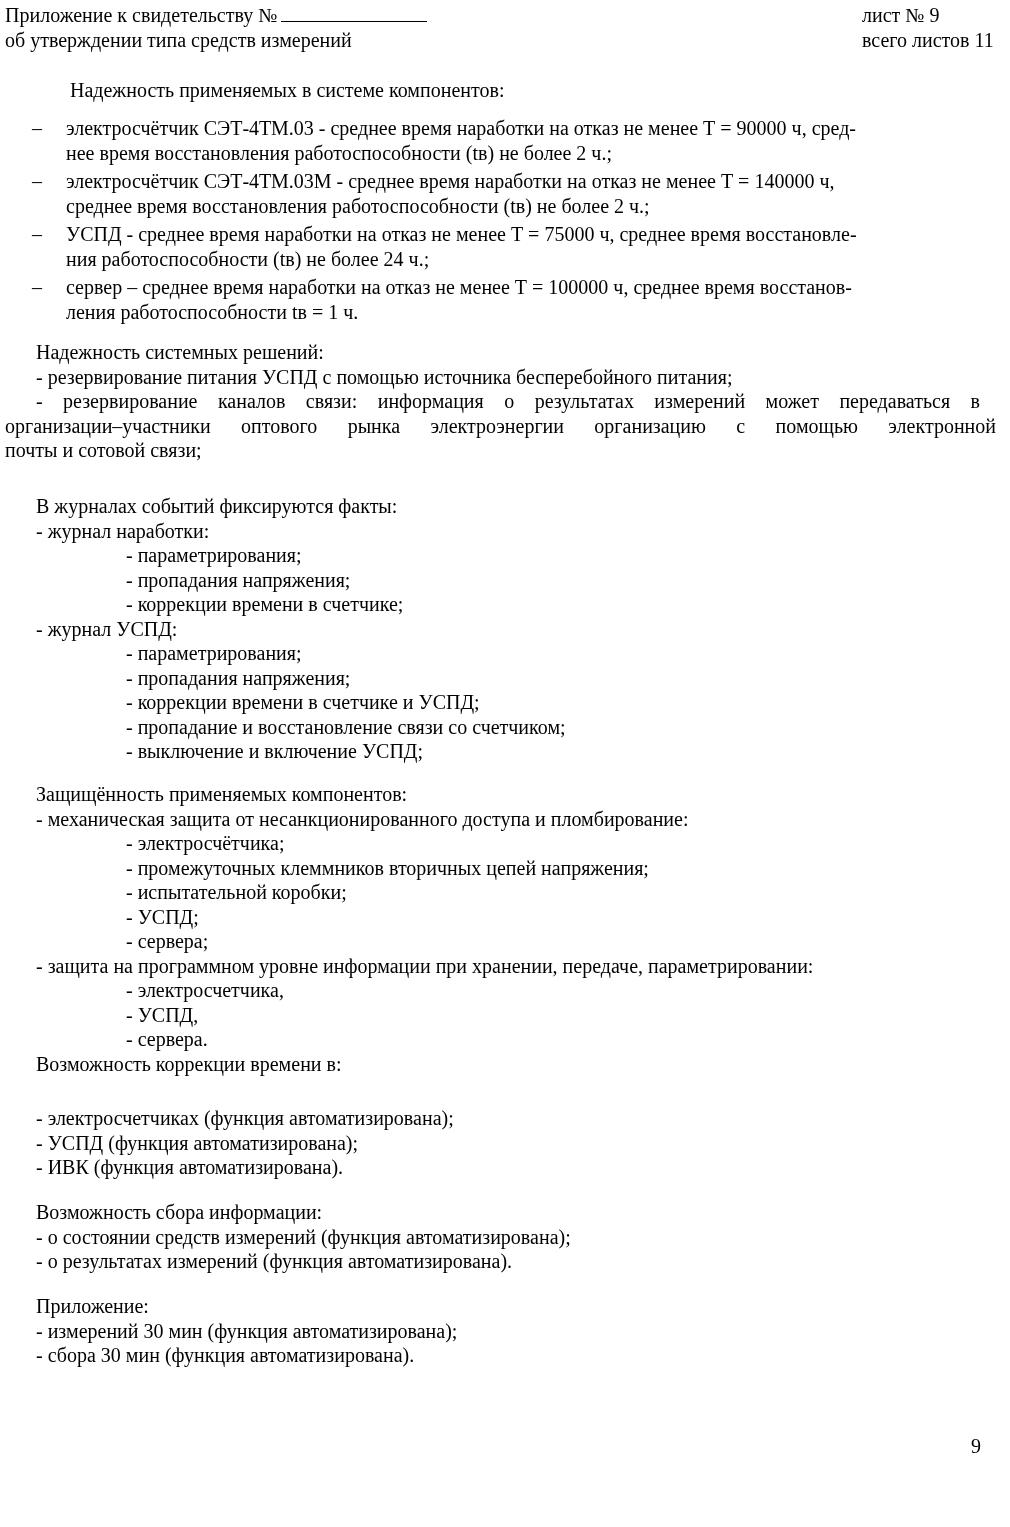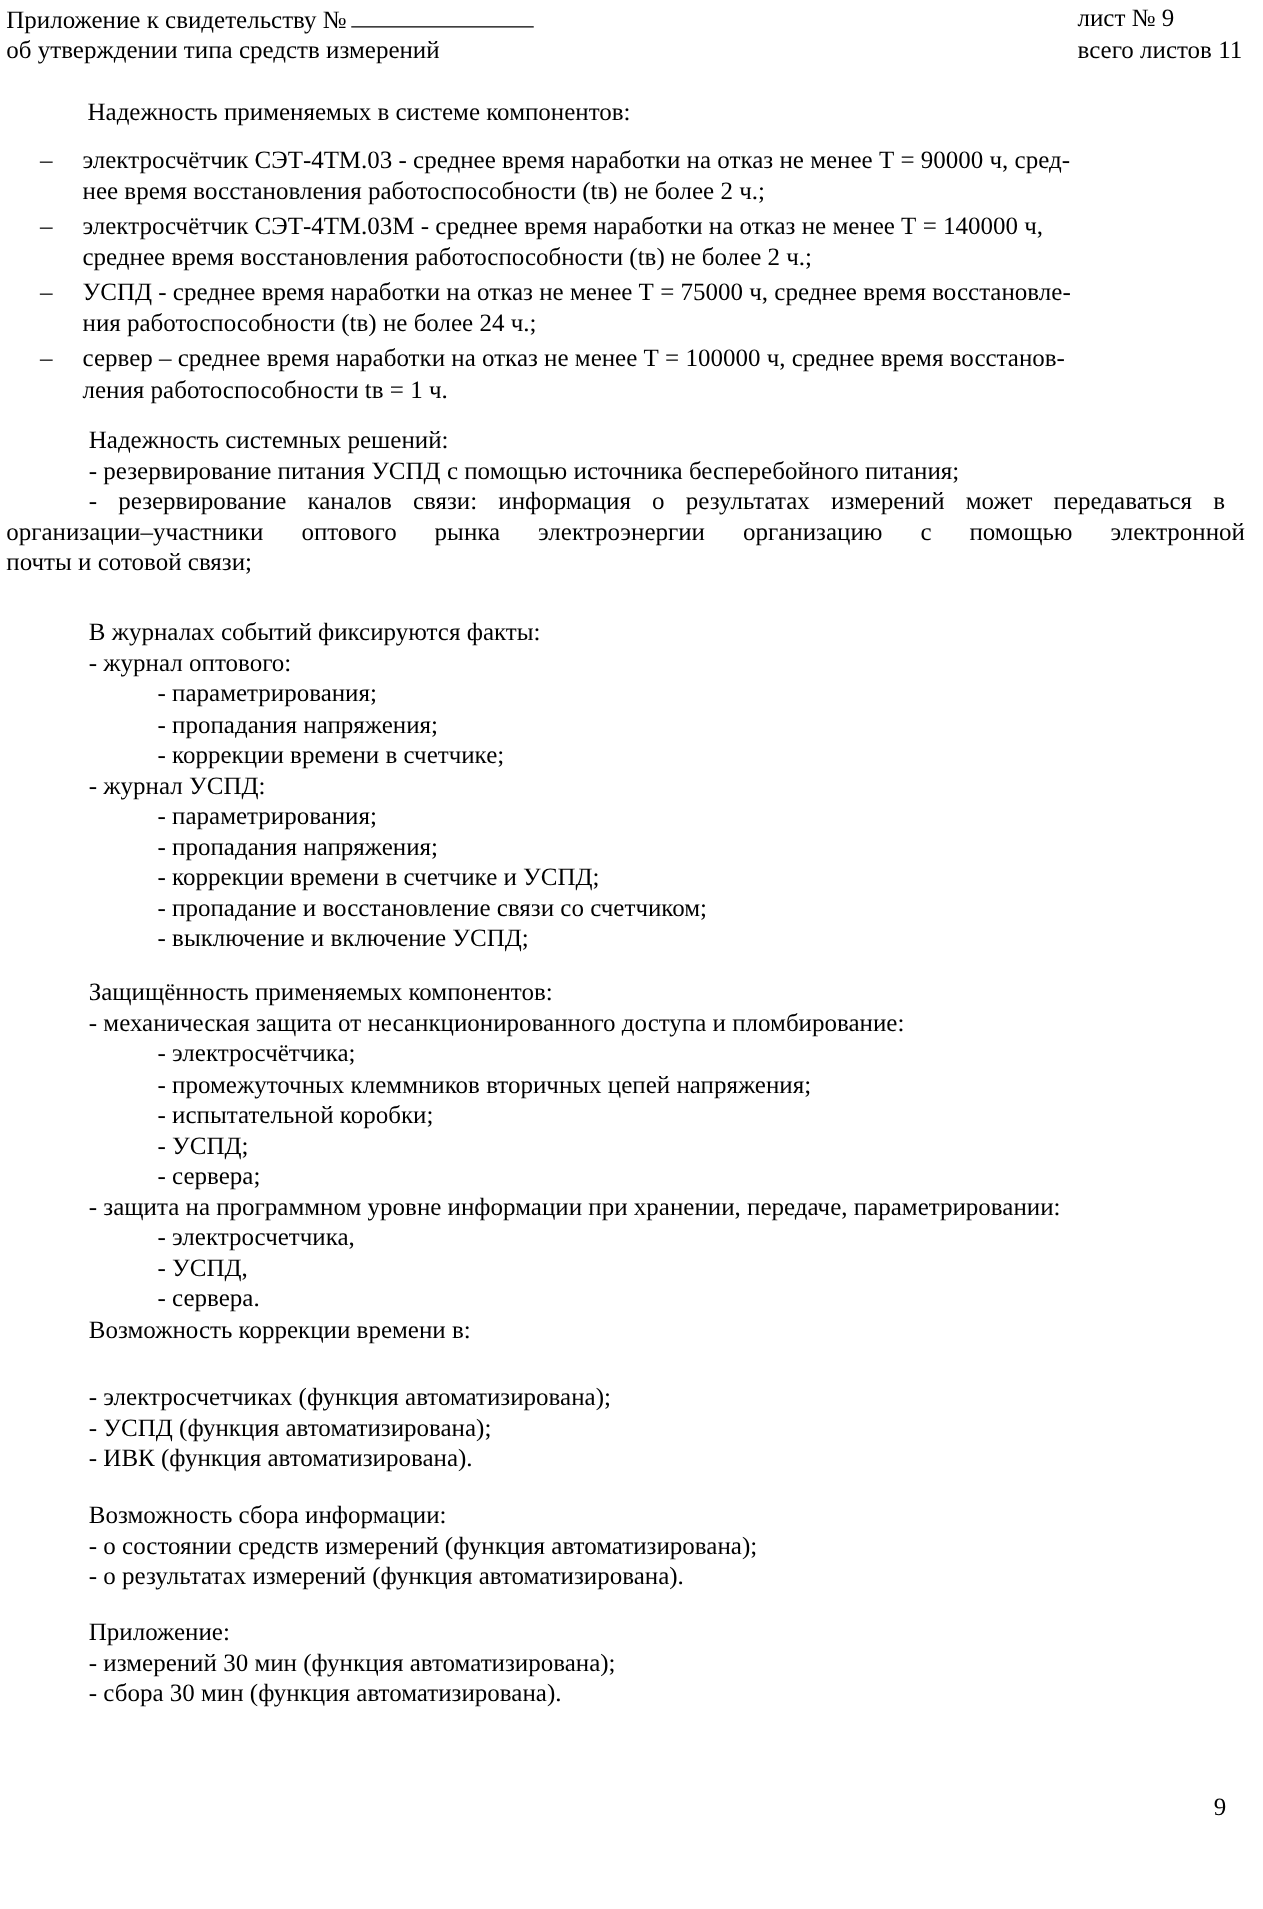--- a/index.html
+++ b/index.html
@@ -11,21 +11,21 @@
   .abs { position: absolute; white-space: nowrap; }
   .hdr-left { left: 5px; top: 3px; }
   .hdr-right { left: 822px; top: 3px; margin-left: 40px; }
   .hdr-line { display: block; height: 25px; }
   .blank { display: inline-block; width: 146px; border-bottom: 1.5px solid #000; height: 18px; vertical-align: baseline; margin-left: 4px; }
   .block { position: absolute; left: 0; width: 1010px; }
   .line { height: 24.5px; white-space: nowrap; }
   .dash-item { position: relative; padding-left: 66px; padding-right: 30px; }
   .dash { position: absolute; left: 32px; top: 0; }
   .dash-item .line { text-align: justify; text-align-last: left; }
-  .ind1 { padding-left: 71px; }
+  .ind1 { padding-left: 36px; }
   .ind2 { padding-left: 126px; }
   .p-left { padding-left: 5px; }
   .just { text-align: justify; text-align-last: justify; white-space: normal; padding-right: 14px; }
   .page-num { left: 971px; top: 1434px; }
 </style>
 </head>
 <body>
 
 <div class="abs hdr-left">
   <span class="hdr-line"><span>Приложение к свидетельству №</span><span class="blank"></span></span>
@@ -66,21 +66,21 @@
 <div class="block" style="top:340px;">
   <div class="line ind1">Надежность системных решений:</div>
   <div class="line ind1">- резервирование питания  УСПД с помощью источника бесперебойного питания;</div>
   <div class="line ind1 just" style="padding-right:30px;">- резервирование каналов связи: информация о результатах измерений может передаваться в</div>
   <div class="line p-left just">организации–участники оптового рынка электроэнергии организацию с помощью электронной</div>
   <div class="line p-left">почты и сотовой связи;</div>
 </div>
 
 <div class="block" style="top:494px;">
   <div class="line ind1">В журналах событий фиксируются факты:</div>
-  <div class="line ind1">- журнал оптового:</div>
+  <div class="line ind1">- журнал наработки:</div>
   <div class="line ind2">- параметрирования;</div>
   <div class="line ind2">- пропадания напряжения;</div>
   <div class="line ind2">- коррекции времени в счетчике;</div>
   <div class="line ind1">- журнал УСПД:</div>
   <div class="line ind2">- параметрирования;</div>
   <div class="line ind2">- пропадания напряжения;</div>
   <div class="line ind2">- коррекции времени в счетчике и УСПД;</div>
   <div class="line ind2">- пропадание и восстановление связи со счетчиком;</div>
   <div class="line ind2">- выключение и включение УСПД;</div>
 </div>

